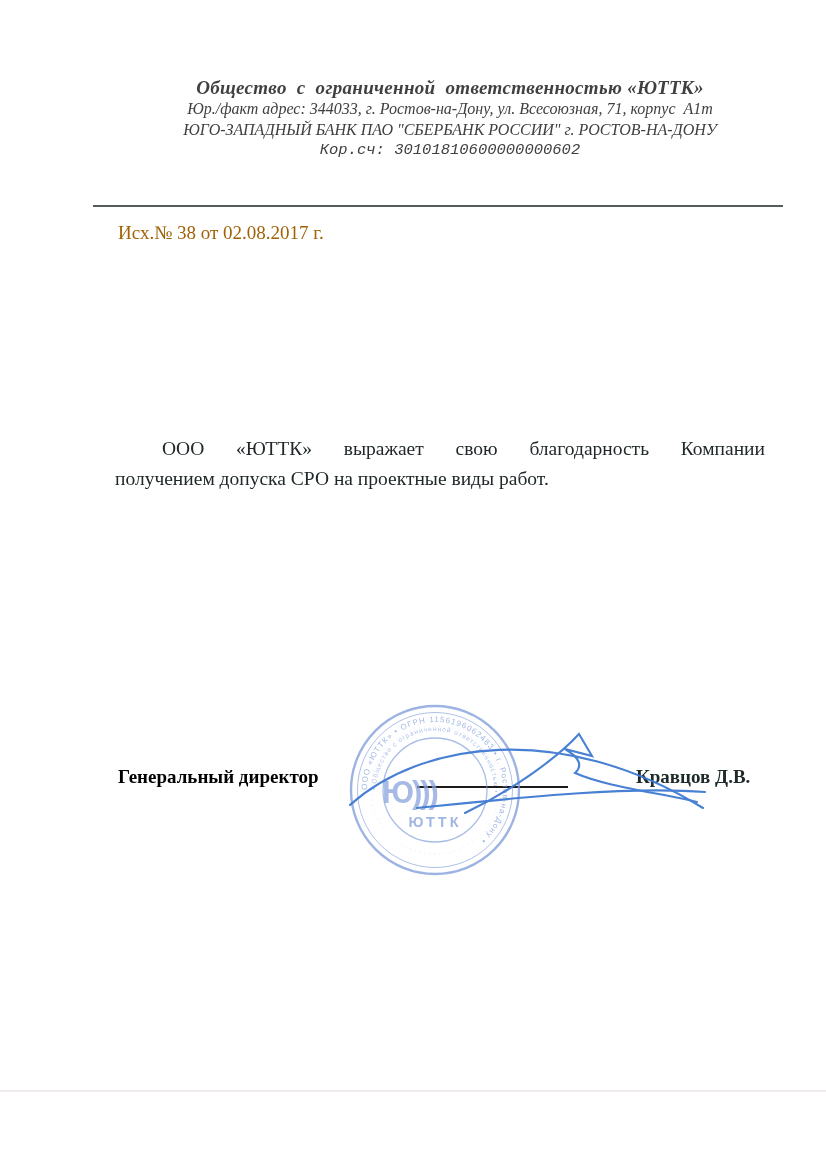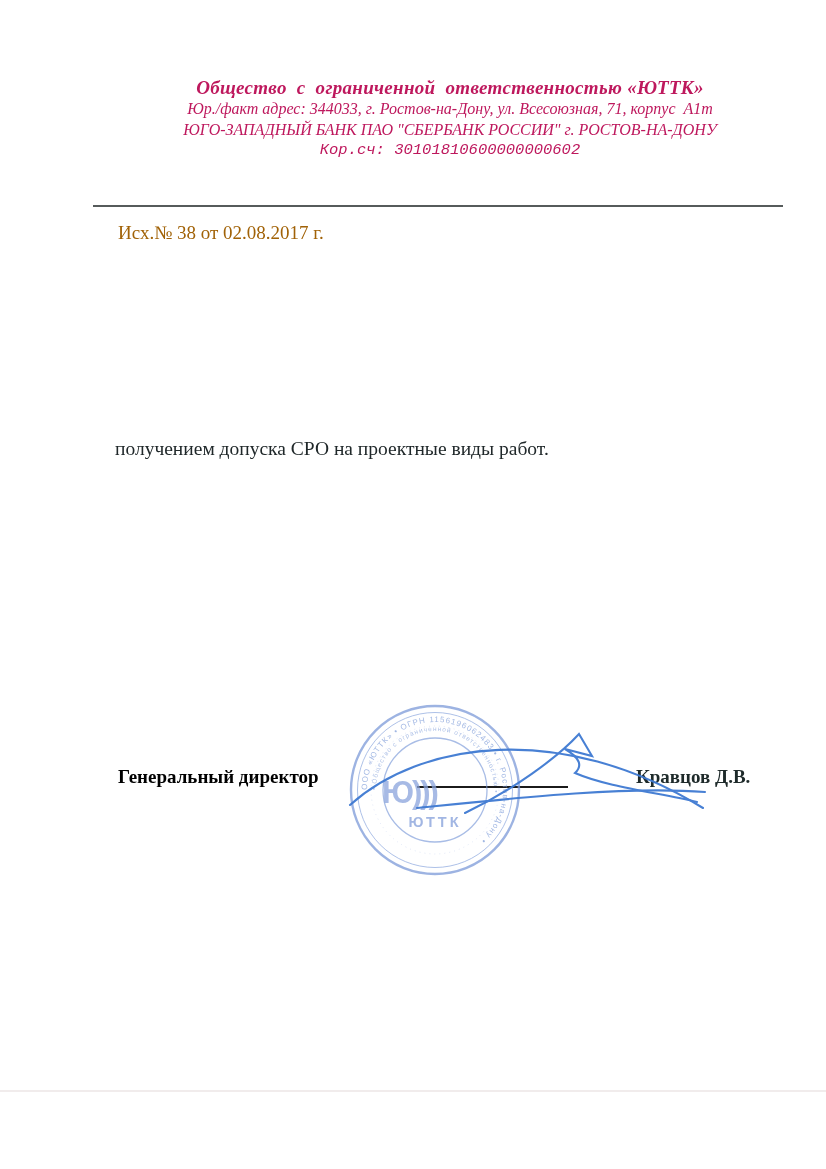--- a/index.html
+++ b/index.html
@@ -12,21 +12,21 @@
     font-family: "Liberation Serif", "DejaVu Serif", serif;
   }
 
   
   .letterhead {
     position: absolute;
     left: 130px;
     top: 76px;
     width: 640px;
     text-align: center;
-    color: #be185d;
+    color: #404040;
   }
   .letterhead .line { white-space: pre; font-style: italic; }
   .company-name {
     font-size: 19px;
     font-weight: bold;
     line-height: 23px;
     letter-spacing: 0.3px;
   }
   .head-small { font-size: 16px; line-height: 20.5px; }
   .head-smaller { font-size: 15.5px; line-height: 20.5px; font-family: Liberation Mono, monospace; }
@@ -128,20 +128,21 @@
     <div class="line head-small">Юр./факт адрес: 344033, г. Ростов-на-Дону, ул. Всесоюзная, 71, корпус  А1т</div>
     <div class="line head-small">ЮГО-ЗАПАДНЫЙ БАНК ПАО "СБЕРБАНК РОССИИ" г. РОСТОВ-НА-ДОНУ</div>
     <div class="line head-smaller">Кор.сч: 30101810600000000602</div>
   </div>
 
   <div class="separator"></div>
 
   <div class="outgoing-ref">Исх.№ 38 от 02.08.2017 г.</div>
 
   <div class="body-text">
+    <div class="body-line first justify-full">ООО «ЮТТК» выражает свою благодарность Компании</div>
     <div class="body-line">получением допуска СРО на проектные виды работ.</div>
   </div>
 
   <div class="sig-title">Генеральный директор</div>
   <div class="sig-line"></div>
   <div class="sig-name">Кравцов Д.В.</div>
 
   <div class="stamp-wrap">
     <svg width="174" height="174" viewBox="0 0 174 174">
       <g stroke="#7b9ad8" fill="none">

